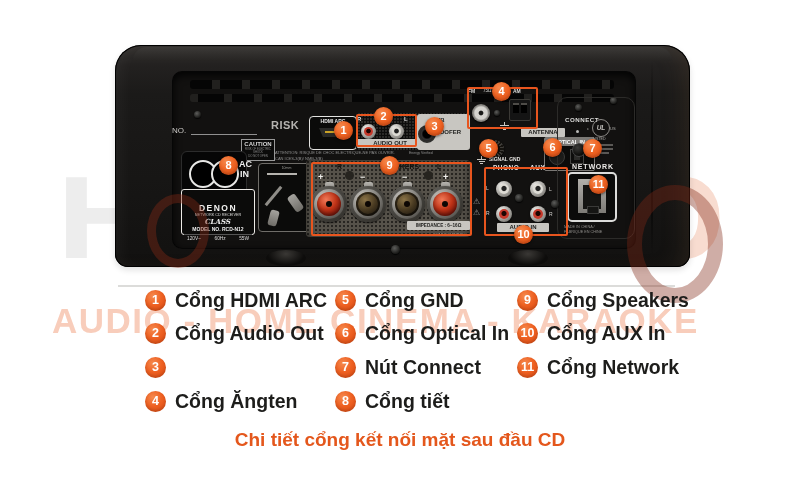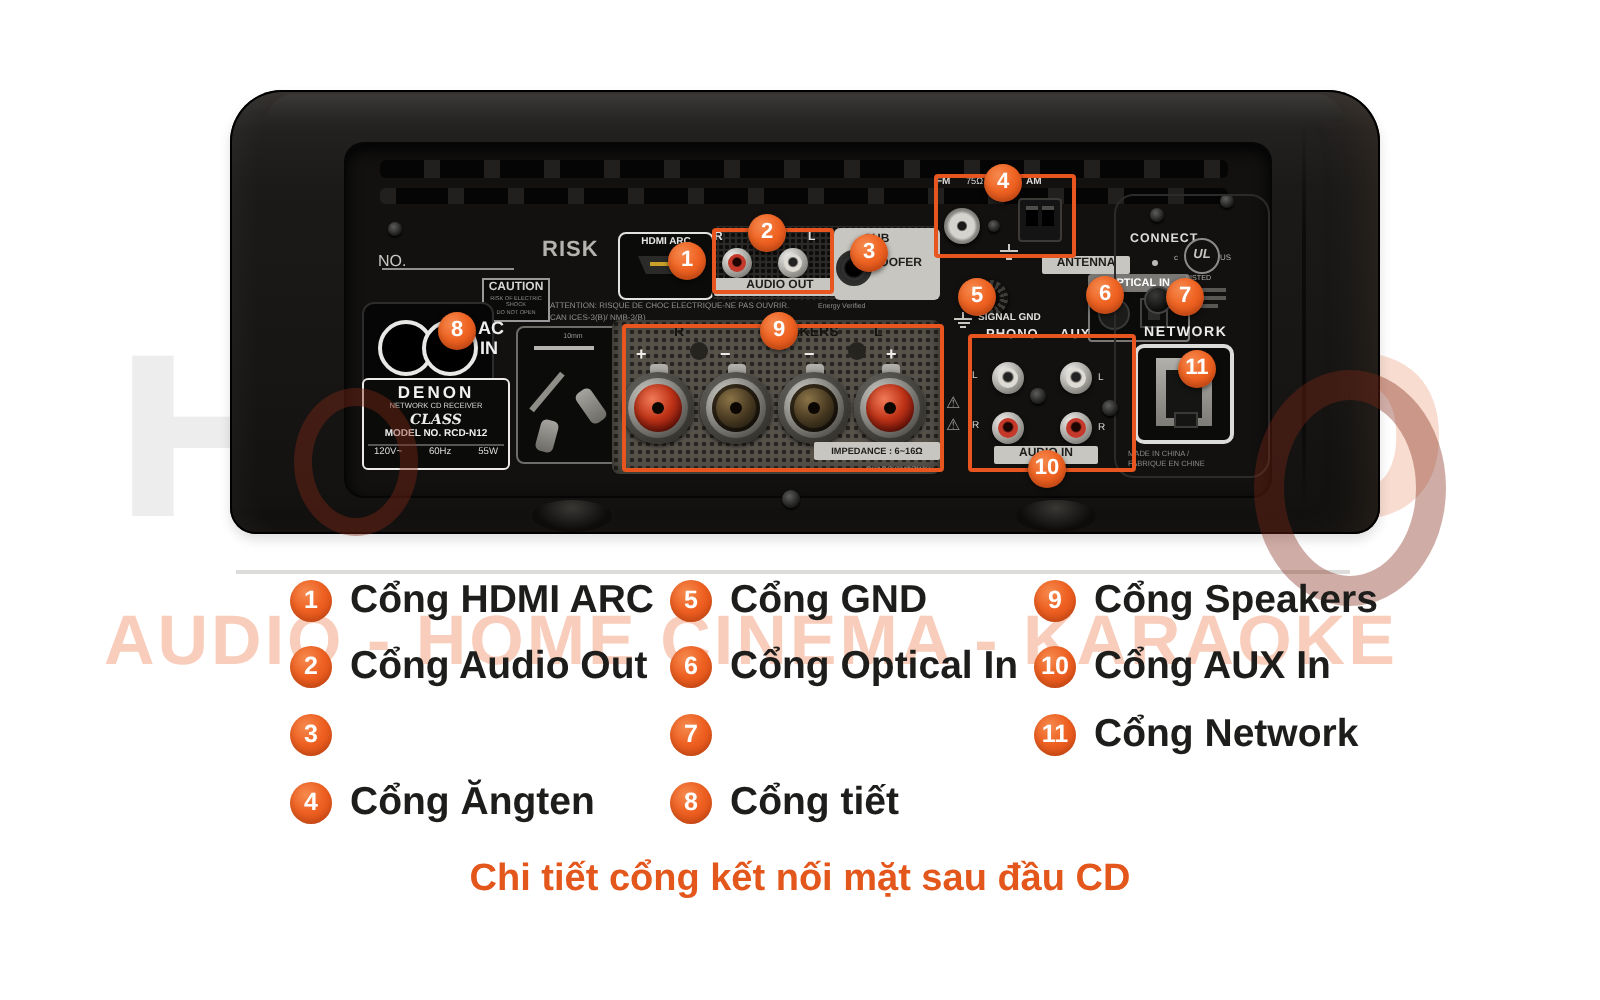--- a/index.html
+++ b/index.html
@@ -88,41 +88,41 @@
   <div class="device-body"></div>
   <div class="top-band"></div>
   <div class="vline"></div>
   <div class="rear-panel"></div>
   <div class="vent" style="left:190px;top:80px;width:424px;height:9px;"></div>
   <div class="vent" style="left:190px;top:94px;width:424px;height:8px;background-position:12px 0;"></div>
   <div class="screw" style="left:194px;top:111px;width:7px;height:7px;"></div>
   <div class="screw" style="left:312px;top:131px;width:7px;height:7px;"></div>
   <div class="screw" style="left:610px;top:97px;width:7px;height:7px;"></div>
 
-  <span class="ptxt" style="left:189px;top:126px;font-size:8px;">NO.</span>
+  <span class="ptxt" style="left:172px;top:126px;font-size:8px;">NO.</span>
   <div class="abs" style="left:191px;top:134px;width:66px;height:1px;background:#909090;z-index:2;"></div>
 
   <div class="pbox" style="left:241px;top:139px;width:32px;height:20px;border:1px solid #999;text-align:center;">
     <div style="font:700 6px/8px 'Liberation Sans',sans-serif;color:#d5d5d5;">CAUTION</div>
     <div style="font-size:2.8px;line-height:3.4px;color:#8a8a8a;">RISK OF ELECTRIC SHOCK</div>
     <div style="font-size:2.8px;line-height:3.4px;color:#8a8a8a;">DO NOT OPEN</div>
   </div>
 
   <span class="ptxt" style="left:275px;top:150px;font-size:4px;color:#8f8f8f;">ATTENTION: RISQUE DE CHOC ELECTRIQUE-NE PAS OUVRIR.</span>
   <span class="ptxt" style="left:275px;top:156px;font-size:4px;color:#8f8f8f;">CAN ICES-3(B)/ NMB-3(B)</span>
   <span class="ptxt" style="left:409px;top:151px;font-size:3.5px;color:#8f8f8f;">Energy Verified</span>
 
   <div class="pbox" style="left:181px;top:151px;width:64px;height:44px;background:#060606;border:1px solid #2c2c2c;border-radius:6px;"></div>
   <div class="abs" style="left:189px;top:160px;width:24px;height:24px;border:2.5px solid #e8e8e6;border-radius:50%;background:#000;z-index:2;"></div>
   <div class="abs" style="left:211px;top:160px;width:24px;height:24px;border:2.5px solid #e8e8e6;border-radius:50%;background:#000;z-index:2;"></div>
   <span class="ptxt" style="left:239px;top:160px;font:700 9px/9px 'Liberation Sans',sans-serif;color:#eee;">AC</span>
   <span class="ptxt" style="left:240px;top:170px;font:700 9px/9px 'Liberation Sans',sans-serif;color:#eee;">IN</span>
 
   <div class="pbox" style="left:181px;top:189px;width:72px;height:44px;border:1.5px solid #eceae6;border-radius:3px;text-align:center;">
-    <div style="font:700 8.5px/9px 'Liberation Sans',sans-serif;letter-spacing:1.5px;color:#f2f2f0;margin-top:2px;">DENON</div>
+    <div style="font:700 8.5px/9px 'Liberation Sans',sans-serif;letter-spacing:1.5px;color:#f2f2f0;margin-top:14px;">DENON</div>
     <div style="font-size:3.8px;line-height:5px;color:#d8d8d6;">NETWORK CD RECEIVER</div>
     <div style="font:italic 700 7px/8px 'DejaVu Serif',serif;color:#eee;">CLASS</div>
     <div style="font:700 5px/7px 'Liberation Sans',sans-serif;color:#eee;">MODEL NO. RCD-N12</div>
     <div style="display:flex;justify-content:space-between;padding:1px 3px 0;border-top:1px solid #555;margin:1px 2px 0;">
       <span style="font-size:4.8px;color:#ddd;">120V~</span>
       <span style="font-size:4.8px;color:#ddd;">60Hz</span>
       <span style="font-size:4.8px;color:#ddd;">55W</span>
     </div>
   </div>
 
@@ -300,20 +300,21 @@
   <div class="legend-item" style="left:335px;top:288px;">
     <span class="lbadge">5</span>
     <span class="llabel">Cổng GND</span>
   </div>
   <div class="legend-item" style="left:335px;top:321px;">
     <span class="lbadge">6</span>
     <span class="llabel">Cổng Optical In</span>
   </div>
   <div class="legend-item" style="left:335px;top:355px;">
     <span class="lbadge">7</span>
+    <span class="llabel">Nút Connect</span>
   </div>
   <div class="legend-item" style="left:335px;top:389px;">
     <span class="lbadge">8</span>
     <span class="llabel">Cổng tiết</span>
   </div>
   <div class="legend-item" style="left:517px;top:288px;">
     <span class="lbadge">9</span>
     <span class="llabel">Cổng Speakers</span>
   </div>
   <div class="legend-item" style="left:517px;top:321px;">

